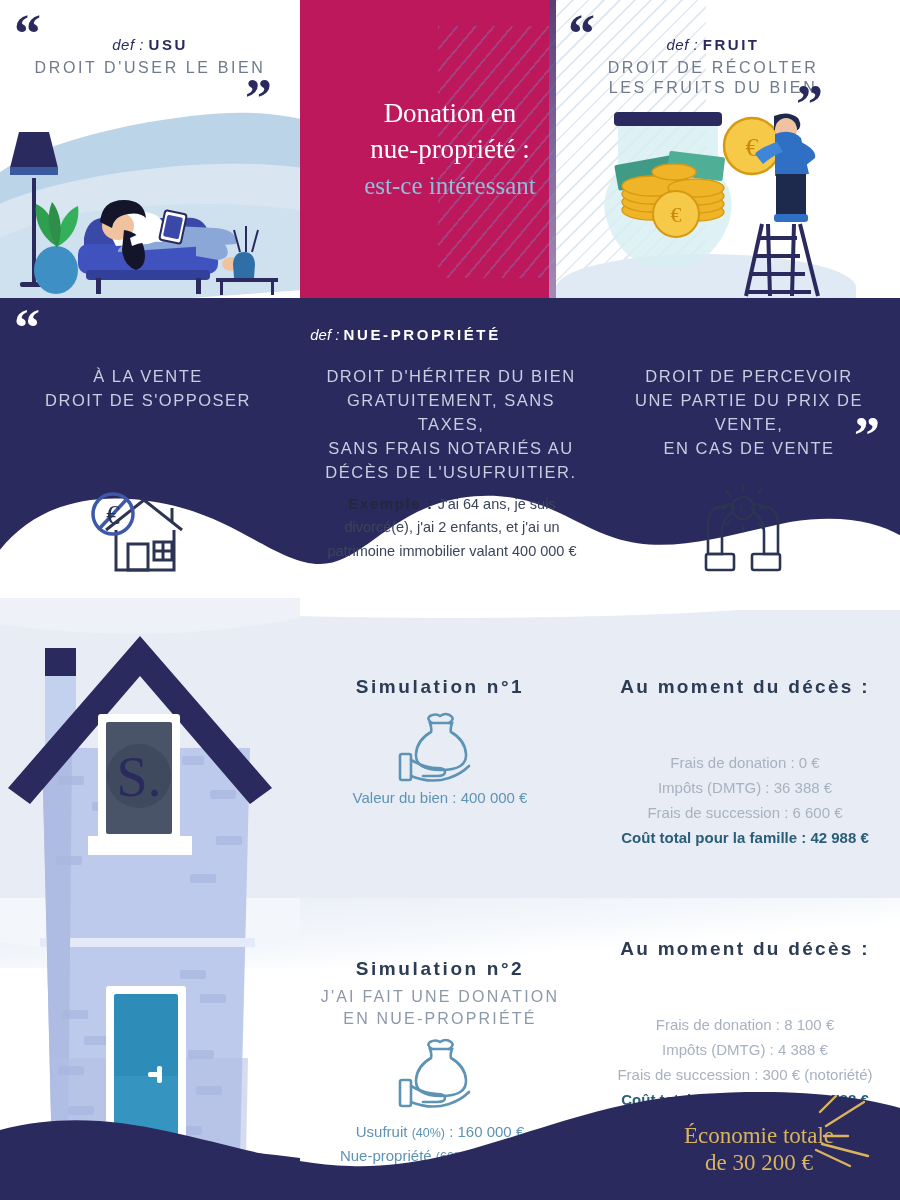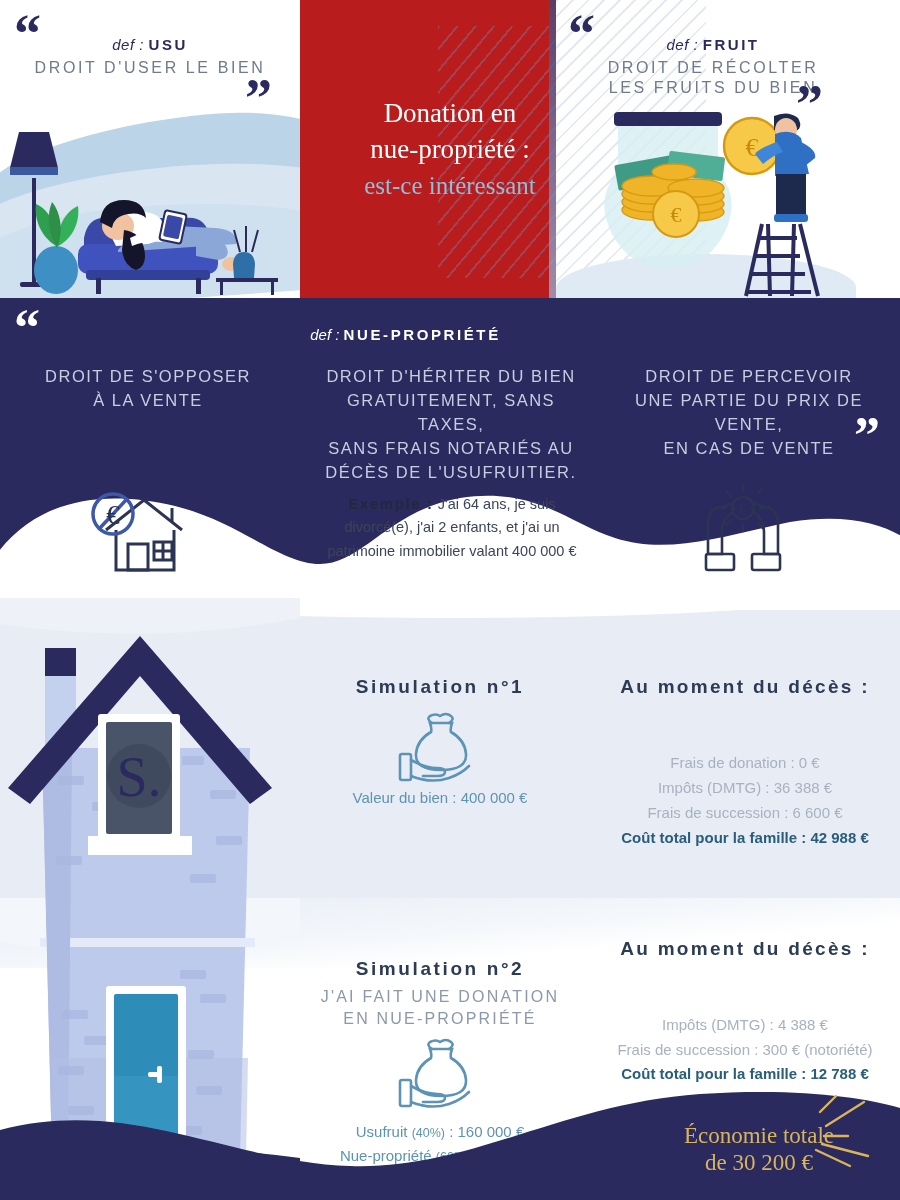--- a/index.html
+++ b/index.html
@@ -7,21 +7,21 @@
     width:900px; height:1200px; overflow:hidden;
     font-family:"Liberation Sans", sans-serif;
     background:#ffffff;
     position:relative;
   }
   .page { position:relative; width:900px; height:1200px; overflow:hidden; }
 
   
   .topband { position:absolute; left:0; top:0; width:900px; height:298px; display:flex; }
   .panel-left { position:relative; width:300px; height:298px; background:#ffffff; overflow:hidden; }
-  .panel-mid  { position:relative; width:256px; height:298px; background:#b91c1c; overflow:hidden; }
+  .panel-mid  { position:relative; width:256px; height:298px; background:#be185d; overflow:hidden; }
   .panel-right{ position:relative; width:300px; height:298px; background:#ffffff; overflow:hidden; }
 
   .def-line { text-align:center; position:relative; z-index:6; }
   .def-kicker { font-size:15px; color:#2a2a5e; letter-spacing:.5px; }
   .def-kicker i { font-style:italic; font-weight:400; }
   .def-kicker b { font-weight:700; letter-spacing:2.5px; font-style:normal; }
   .def-sub { font-size:16px; color:#6f7b8c; letter-spacing:2.6px; line-height:1.28; font-weight:400; margin-top:5px; }
 
   .qmark { position:absolute; font-family:"Liberation Serif", serif; font-weight:700; line-height:.75; user-select:none; }
 
@@ -240,22 +240,22 @@
     <span class="qmark" style="right:20px; top:118px; font-size:52px; color:#ffffff;">”</span>
 
     <div class="dark-def">
       <span class="dk">
         <i>def :</i>
         <b>NUE-PROPRIÉTÉ</b>
       </span>
     </div>
 
     <div class="col col-1">
+      <div>À LA VENTE</div>
       <div>DROIT DE S'OPPOSER</div>
-      <div>À LA VENTE</div>
     </div>
     <div class="col col-2">
       <div>DROIT D'HÉRITER DU BIEN</div>
       <div>GRATUITEMENT, SANS TAXES,</div>
       <div>SANS FRAIS NOTARIÉS AU</div>
       <div>DÉCÈS DE L'USUFRUITIER.</div>
     </div>
     <div class="col col-3">
       <div>DROIT DE PERCEVOIR</div>
       <div>UNE PARTIE DU PRIX DE VENTE,</div>
@@ -357,20 +357,21 @@
         <span>Usufruit </span><small>(40%)</small><span> : 160 000 €</span>
       </div>
       <div class="sim-val">
         <span>Nue-propriété </span><small>(60%)</small><span> 240 000 €</span>
       </div>
     </div>
 
     <div class="sim" style="left:600px; top:340px; width:290px;">
       <div class="rcol-title">Au moment du décès :</div>
       <div style="margin-top:52px;">
+        <div class="rcol-line">Frais de donation : 8 100 €</div>
         <div class="rcol-line">Impôts (DMTG) : 4 388 €</div>
         <div class="rcol-line">Frais de succession : 300 € (notoriété)</div>
         <div class="rcol-total" style="margin-top:3px;">Coût total pour la famille : 12 788 €</div>
       </div>
     </div>
   </div>
 
   <div class="house-wrap">
     <svg width="300" height="602" viewBox="0 0 300 602">
 

